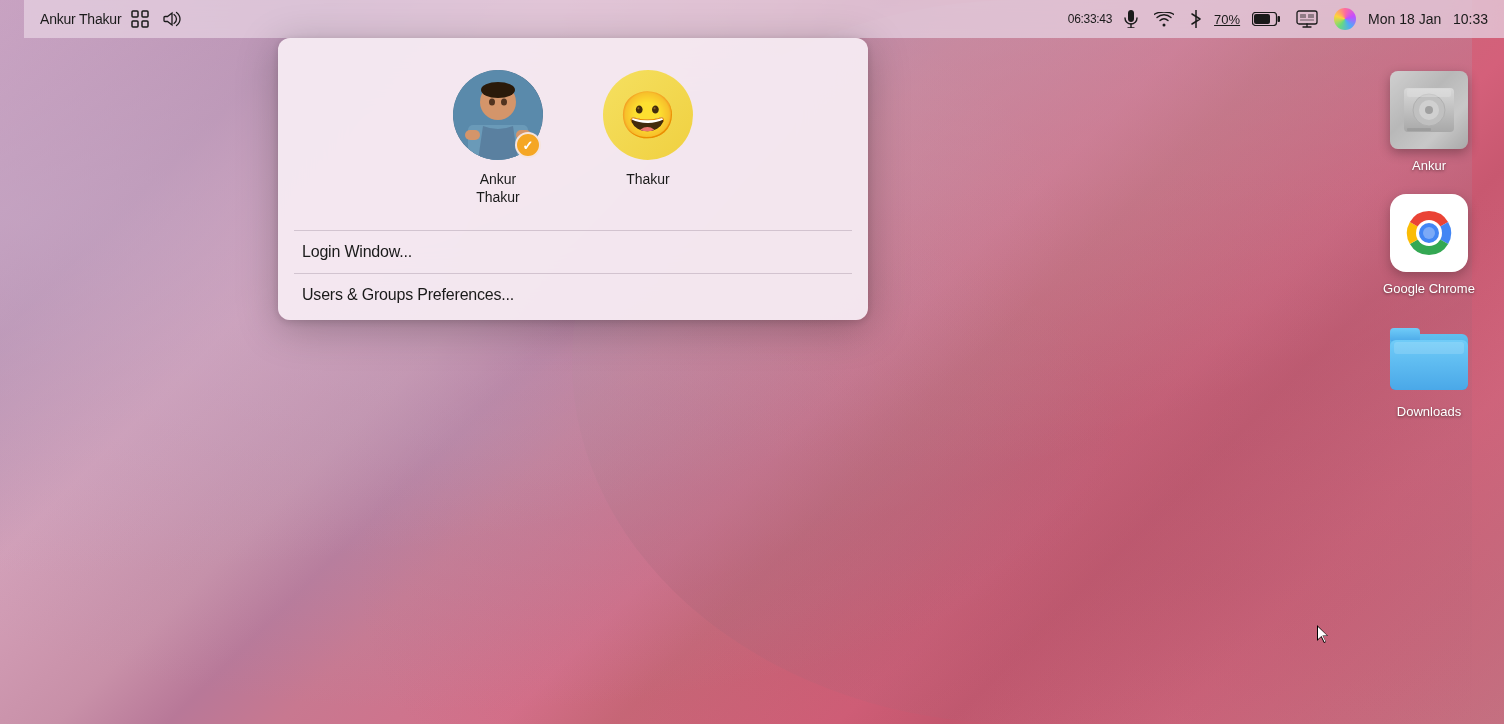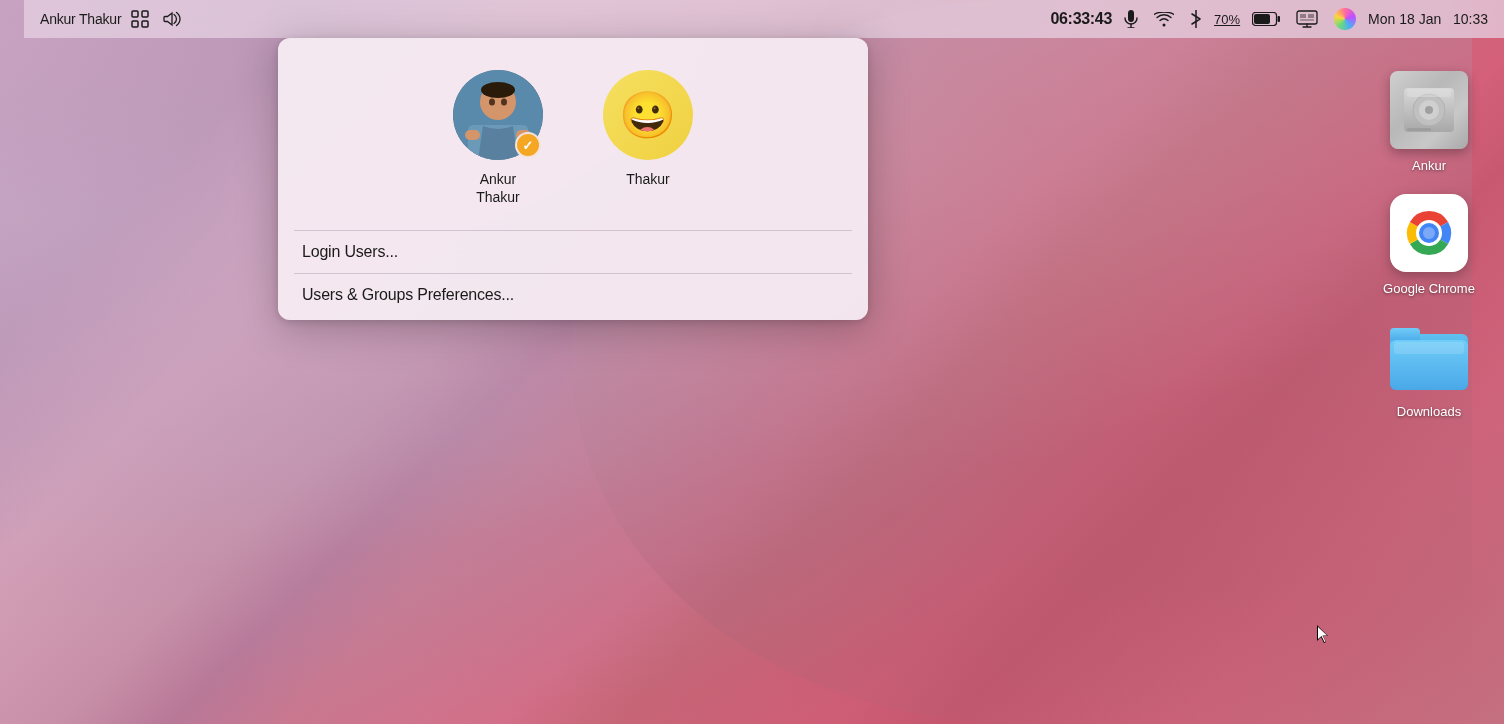--- a/index.html
+++ b/index.html
@@ -97,22 +97,22 @@
       padding: 0 4px;
     }
 
     .menubar-right {
       display: flex;
       align-items: center;
       gap: 8px;
     }
 
     .menubar-time {
-      font-size: 16px;
-      font-weight: 700;
+      font-size: 12px;
+      font-weight: 400;
       color: #1a1a1a;
       letter-spacing: -0.3px;
     }
 
     .menubar-date {
       font-size: 14px;
       font-weight: 500;
       color: #1a1a1a;
     }
 
@@ -430,21 +430,21 @@
           <div class="avatar-emoji">
             <span>😀</span>
           </div>
         </div>
         <div class="user-name">Thakur</div>
       </div>
     </div>
 
     <div class="menu-divider"></div>
 
-    <div class="menu-item">Login Users...</div>
+    <div class="menu-item">Login Window...</div>
 
     <div class="menu-divider"></div>
 
     <div class="menu-item">Users &amp; Groups Preferences...</div>
   </div>
 
   <div class="desktop-icons">
 
     <div class="desktop-icon">
       <div class="desktop-icon-img">

